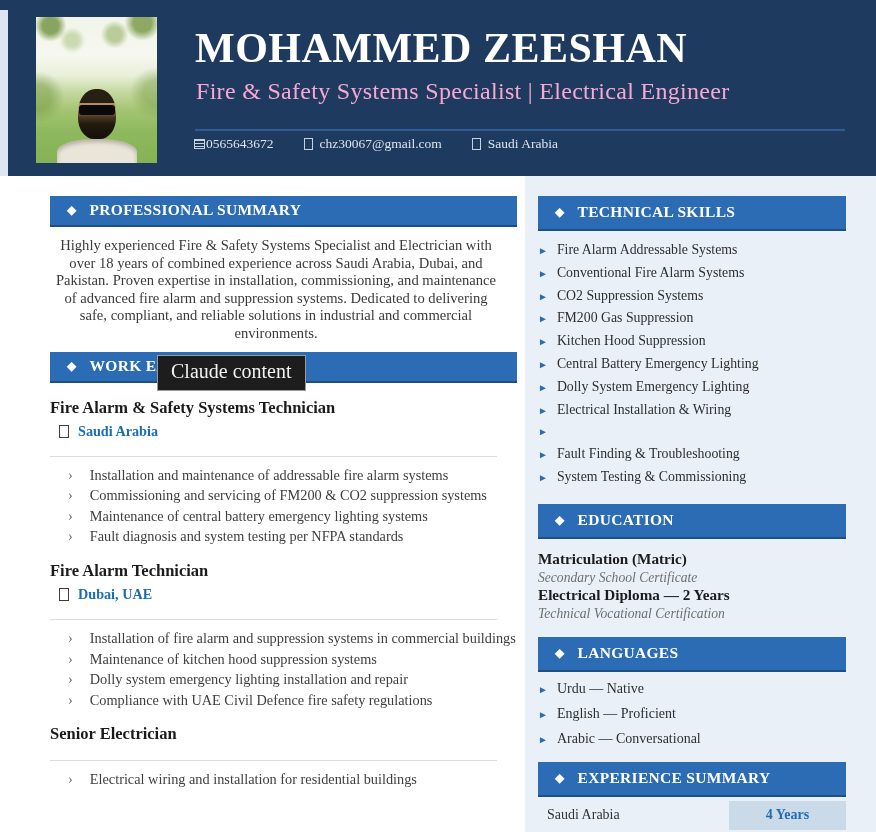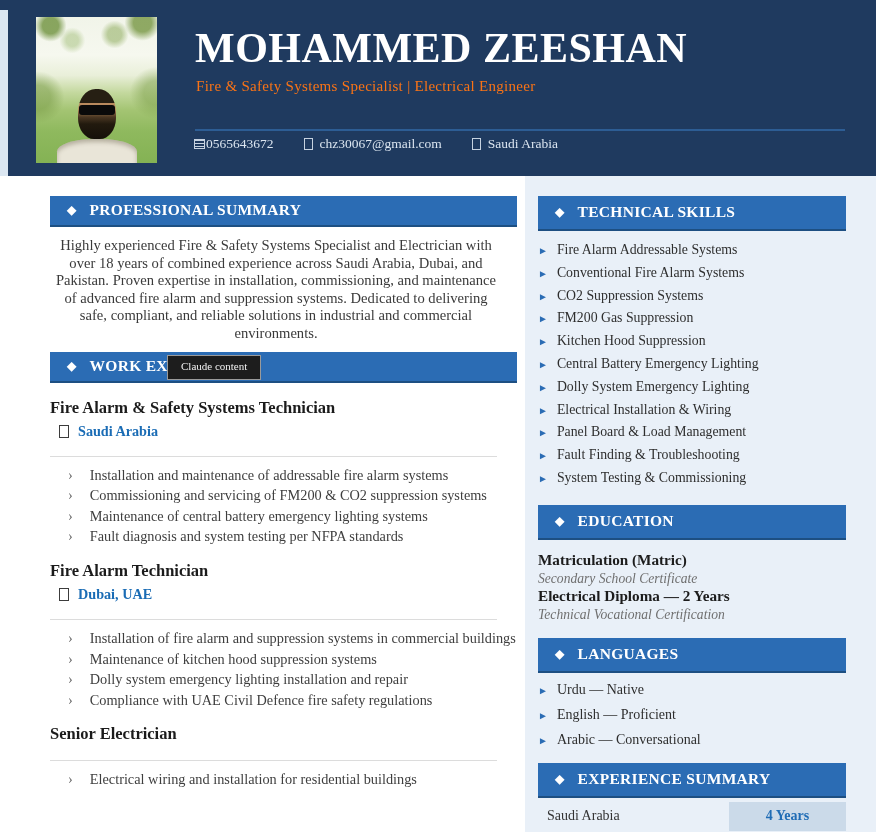--- a/index.html
+++ b/index.html
@@ -24,21 +24,21 @@
   }
   .person{position:absolute;left:50%;bottom:0;transform:translateX(-50%);width:84px;height:74px;}
   .shirt{position:absolute;bottom:-4px;left:50%;transform:translateX(-50%);width:80px;height:28px;
          background:#e9e5d8;border-radius:45% 45% 0 0;box-shadow:inset 0 3px 4px rgba(120,110,90,.45);}
   .head{position:absolute;top:0;left:50%;transform:translateX(-50%);width:38px;height:50px;
         border-radius:46% 46% 42% 42%;
         background:linear-gradient(180deg,#261f13 0%,#261f13 28%,#b98a5e 28%,#b98a5e 40%,#8a6742 46%,#4a3723 56%,#221a0e 70%,#15100a 100%);}
   .glasses{position:absolute;top:16px;left:50%;transform:translateX(-50%);width:36px;height:10px;
            background:#0a0a0a;border-radius:3px;}
   .name{position:absolute;left:195px;top:24px;color:#ffffff;font-size:42px;font-weight:bold;letter-spacing:.5px;white-space:nowrap;}
-  .subtitle{position:absolute;left:196px;top:78px;color:#f97316;font-size:15px;letter-spacing:.3px;white-space:nowrap;}
+  .subtitle{position:absolute;left:196px;top:78px;color:#f9a8d4;font-size:24px;letter-spacing:.3px;white-space:nowrap;}
   .hdr-divider{position:absolute;left:195px;top:129px;width:650px;height:2px;background:#2d5d94;}
   .contact{position:absolute;left:194px;top:136px;display:flex;align-items:center;gap:30px;
            color:#dbe5f0;font-size:13.5px;}
   .citem{display:flex;align-items:center;gap:7px;white-space:nowrap;}
   .citem.phone{gap:1px;}
   .tofu{display:inline-block;width:9px;height:12px;border:1.5px solid #c6d2e0;box-sizing:border-box;}
   .tofu.lines{background:repeating-linear-gradient(180deg,#c6d2e0 0 1px,transparent 1px 3px);border-width:1px;width:11px;height:10px;}
   .tofu.dark{border-color:#3c3c3c;width:10px;height:13px;margin-top:1px;}
   
   .right-bg{position:absolute;left:525px;top:176px;width:351px;height:656px;background:#e9f0f8;}
@@ -69,22 +69,22 @@
   .edu{margin-top:11px;}
   .edu .degree{font-size:15.2px;font-weight:bold;color:#1c1c1c;}
   .edu .detail{font-size:13.6px;font-style:italic;color:#6f6f6f;margin-top:2px;}
   .edu + .edu{margin-top:0;}
   .xrows{margin-top:4px;}
   .xrow{display:flex;align-items:center;height:29px;}
   .xlabel{flex:1;padding-left:9px;font-size:14px;color:#333333;}
   .xval{width:117px;align-self:stretch;display:flex;align-items:center;justify-content:center;
         background:#cbdae9;color:#1f6cb5;font-weight:bold;font-size:14px;}
   
-  .tooltip{position:absolute;left:167px;top:355px;background:#1d1d1d;color:#f2f2f2;
-           font-size:11px;padding:4px 13px 7px 13px;border:1px solid #9a9a9a;white-space:nowrap;z-index:5;}
+  .tooltip{position:absolute;left:157px;top:355px;background:#1d1d1d;color:#f2f2f2;
+           font-size:20px;padding:4px 13px 7px 13px;border:1px solid #9a9a9a;white-space:nowrap;z-index:5;}
 </style>
 </head>
 <body>
 
 <div class="canvas">
 
   <div class="header">
     <div class="photo">
       <div class="person">
         <div class="shirt"></div>
@@ -224,21 +224,20 @@
         <li>
           <span class="arr">►</span>
           <span>Dolly System Emergency Lighting</span>
         </li>
         <li>
           <span class="arr">►</span>
           <span>Electrical Installation &amp; Wiring</span>
         </li>
         <li>
           <span class="arr">►</span>
-          <span>Panel Board &amp; Load Management</span>
         </li>
         <li>
           <span class="arr">►</span>
           <span>Fault Finding &amp; Troubleshooting</span>
         </li>
         <li>
           <span class="arr">►</span>
           <span>System Testing &amp; Commissioning</span>
         </li>
       </ul>

